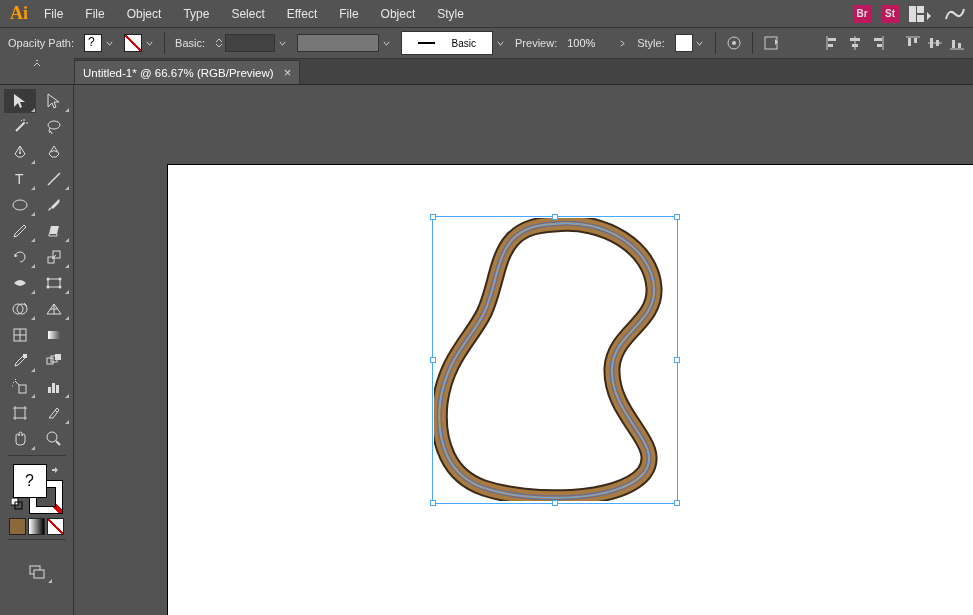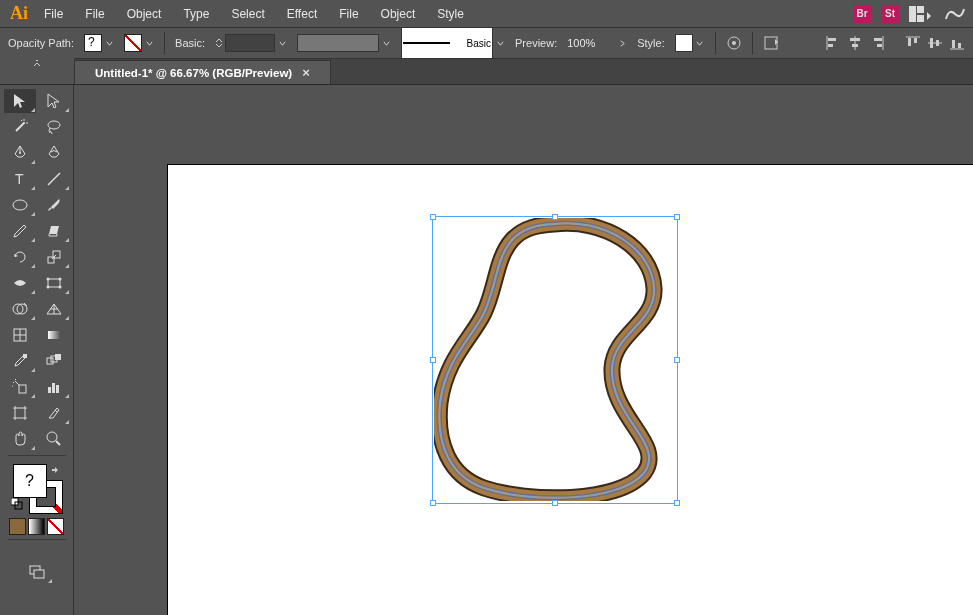--- a/index.html
+++ b/index.html
@@ -21,35 +21,35 @@
 .opt-combo { display:inline-flex; align-items:center; gap:2px; }
 .swatch { width:18px; height:18px; border:1px solid #222; display:inline-block; position:relative; }
 .swatch.none::after { content:""; position:absolute; left:0; top:0; width:100%; height:100%; background:linear-gradient(45deg,transparent 45%, #d60000 45%, #d60000 55%, transparent 55%); }
 .swatch.q { background:#fff; }
 .swatch.q::before { content:"?"; position:absolute; left:3px; top:0; color:#000; font-size:12px; }
 .dd-caret { width:10px; height:16px; display:inline-flex; align-items:center; justify-content:center; }
 .dd-caret svg { width:7px; height:7px; }
 .stepper { width:8px; display:inline-flex; flex-direction:column; }
 .stepper svg { width:8px; height:5px; display:block; }
 .opt-input { height:18px; background:#424242; border:1px solid #333; }
-.brush-preview { width:92px; height:32px; border:1px solid #333; background:#fff; display:flex; align-items:center; justify-content:flex-end; gap:17px; padding:0 1px; }
+.brush-preview { width:92px; height:24px; border:1px solid #333; background:#fff; display:flex; align-items:center; justify-content:flex-end; gap:17px; padding:0 16px; }
 .brush-preview .stroke-line { flex:1; height:2px; background:#000; }
 .brush-preview span { font-size:10px; color:#000; }
 .opt-opacity { width:40px; height:16px; border:none; background:#535353; color:#e8e8e8; font-size:11px; }
 .style-sw { width:18px; height:18px; background:#fff; border:1px solid #333; }
 .sep { width:1px; height:22px; background:#333; }
 .align-grp { display:flex; gap:6px; align-items:center; margin-left:auto; }
 .align-ico { width:16px; height:16px; display:flex; align-items:center; justify-content:center; }
 .align-ico svg { width:16px; height:16px; }
 
 
 .tab-strip { height:26px; background:#434343; display:flex; align-items:flex-end; border-bottom:1px solid #2a2a2a; }
 .tab-strip .collapse { width:74px; height:26px; background:#535353; display:flex; align-items:flex-start; justify-content:center; }
 .tab-strip .collapse svg { width:10px; height:10px; margin-top:2px; }
-.doc-tab { height:24px; background:#5a5a5a; border:1px solid #333; border-bottom:none; display:flex; align-items:center; padding:0 20px; gap:10px;font-weight:bold; }
+.doc-tab { height:24px; background:#5a5a5a; border:1px solid #333; border-bottom:none; display:flex; align-items:center; padding:0 8px; gap:10px; }
 .doc-tab span { color:#fff; font-size:11.5px; }
 .doc-tab .close { color:#ddd; font-size:13px; }
 
 
 .main { flex:1; display:flex; background:#535353; }
 
 
 .toolbox { width:74px; background:#535353; border-right:1px solid #333; padding-top:4px; display:flex; flex-direction:column; align-items:center; }
 .tool-grid { display:grid; grid-template-columns:32px 32px; gap:2px; }
 .tool { width:32px; height:24px; display:flex; align-items:center; justify-content:center; position:relative; }

